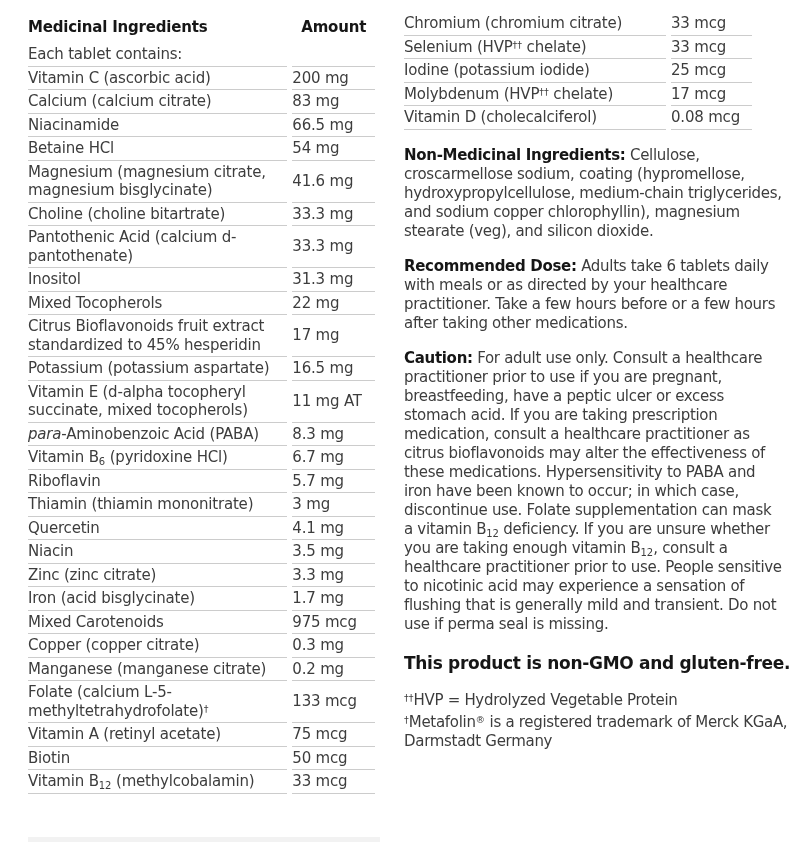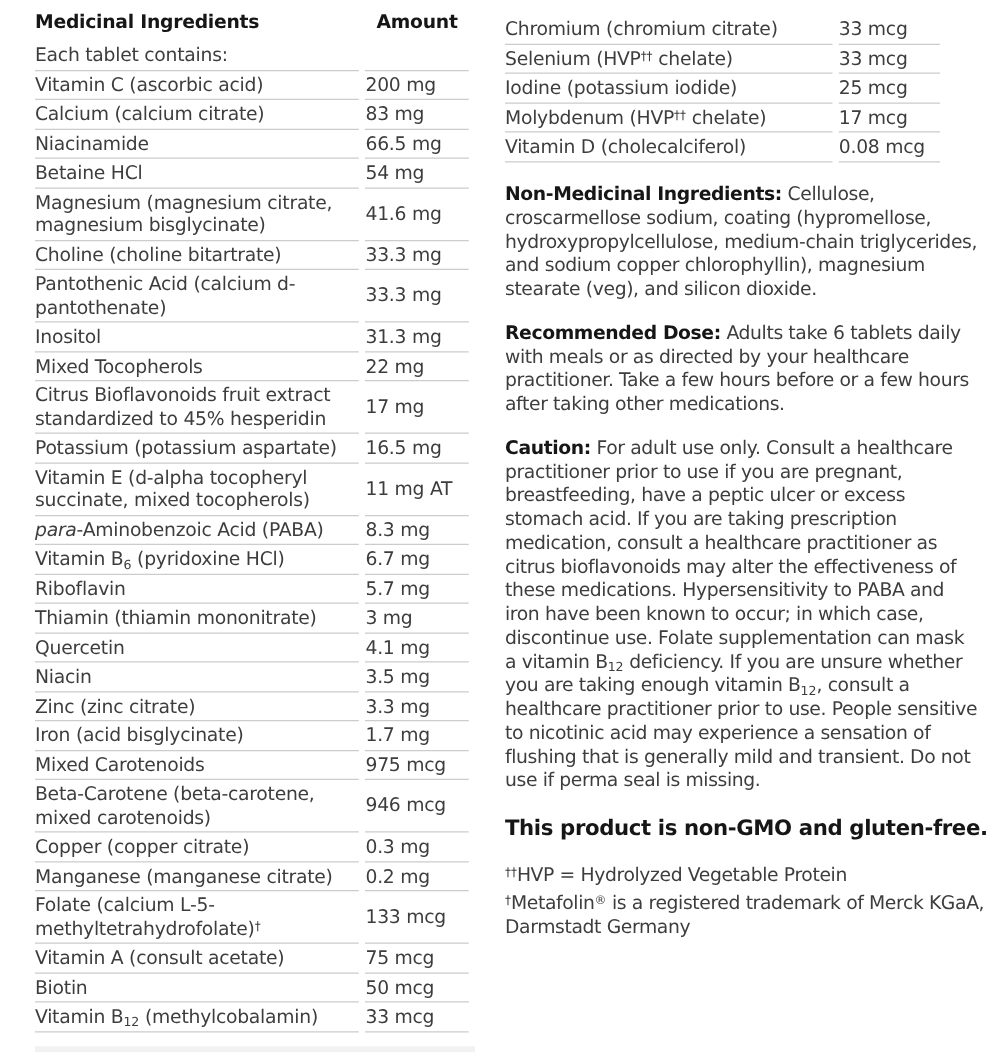--- a/index.html
+++ b/index.html
@@ -6,21 +6,21 @@
     --background:#ffffff; --text:#3d3d3d; --heading:#161616;
     --divider:#cccccc; --partial_row:#f2f2f2;
   }
   *{box-sizing:border-box;}
   html,body{margin:0;padding:0;}
   body{
     width:800px;height:842px;overflow:hidden;background:var(--background);
     font-family:"DejaVu Sans","Liberation Sans",sans-serif;color:var(--text);
   }
   .page{position:relative;width:800px;height:842px;display:flex;overflow:hidden;}
-  .col-left{width:352px;margin-left:28px;padding-top:8px;flex:none;}
+  .col-left{width:352px;margin-left:28px;padding-top:18px;flex:none;}
   .col-right{width:394px;margin-left:24px;padding-top:12px;flex:none;}
 
   table.ing{border-collapse:separate;border-spacing:5px 0;margin-left:-5px;}
   table.ing td{
     border-bottom:1px solid var(--divider);
     font-size:15px;line-height:18.5px;letter-spacing:-0.2px;
     padding:2px 0;vertical-align:middle;color:var(--text);
   }
   table.ing th{
     font-size:15px;font-weight:bold;color:var(--heading);
@@ -152,37 +152,33 @@
           </tr>
           <tr>
             <td class="name"><span>Iron (acid bisglycinate)</span></td>
             <td class="amt">1.7 mg</td>
           </tr>
           <tr>
             <td class="name"><span>Mixed Carotenoids</span></td>
             <td class="amt">975 mcg</td>
           </tr>
           <tr>
-            <td class="name"><span>Beta-Carotene (beta-carotene, mixed carotenoids)</span></td>
-            <td class="amt">946 mcg</td>
-          </tr>
-          <tr>
             <td class="name"><span>Copper (copper citrate)</span></td>
             <td class="amt">0.3 mg</td>
           </tr>
           <tr>
             <td class="name"><span>Manganese (manganese citrate)</span></td>
             <td class="amt">0.2 mg</td>
           </tr>
           <tr>
             <td class="name"><span>Folate (calcium L-5-methyltetrahydrofolate)</span><sup>†</sup></td>
             <td class="amt">133 mcg</td>
           </tr>
           <tr>
-            <td class="name"><span>Vitamin A (consult acetate)</span></td>
+            <td class="name"><span>Vitamin A (retinyl acetate)</span></td>
             <td class="amt">75 mcg</td>
           </tr>
           <tr>
             <td class="name"><span>Biotin</span></td>
             <td class="amt">50 mcg</td>
           </tr>
           <tr>
             <td class="name"><span>Vitamin B</span><sub>12</sub><span> (methylcobalamin)</span></td>
             <td class="amt">33 mcg</td>
           </tr>

